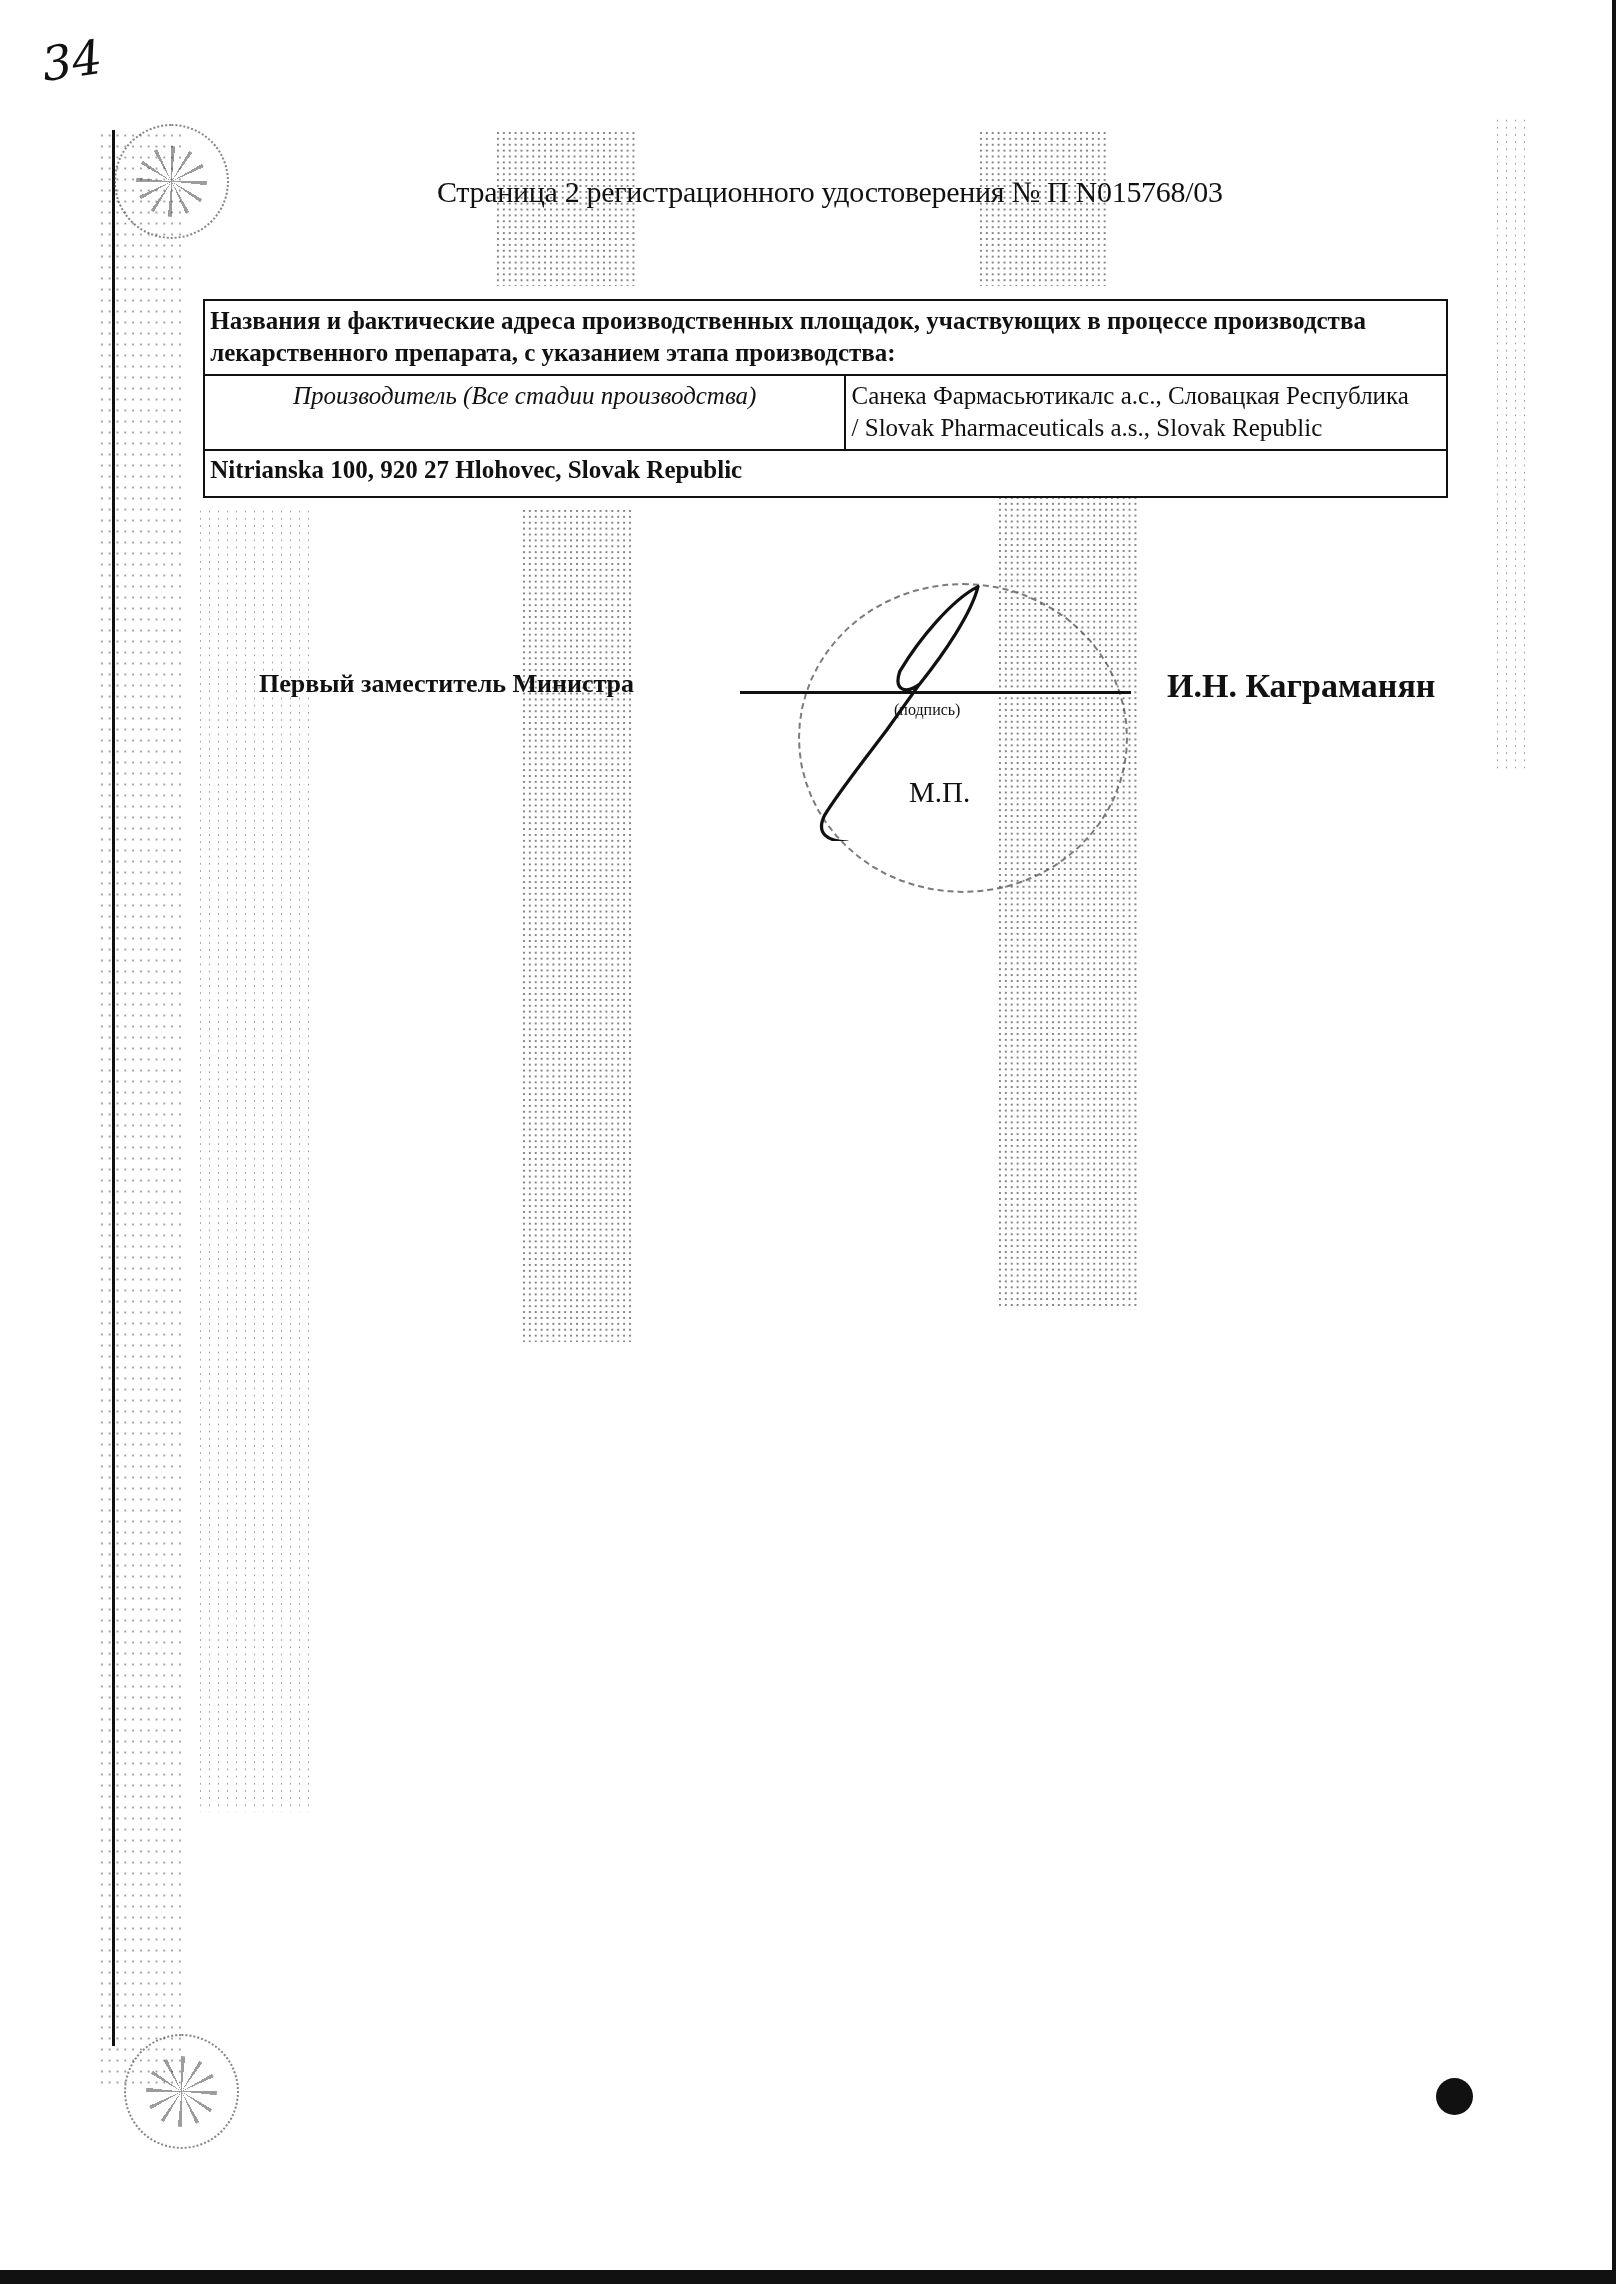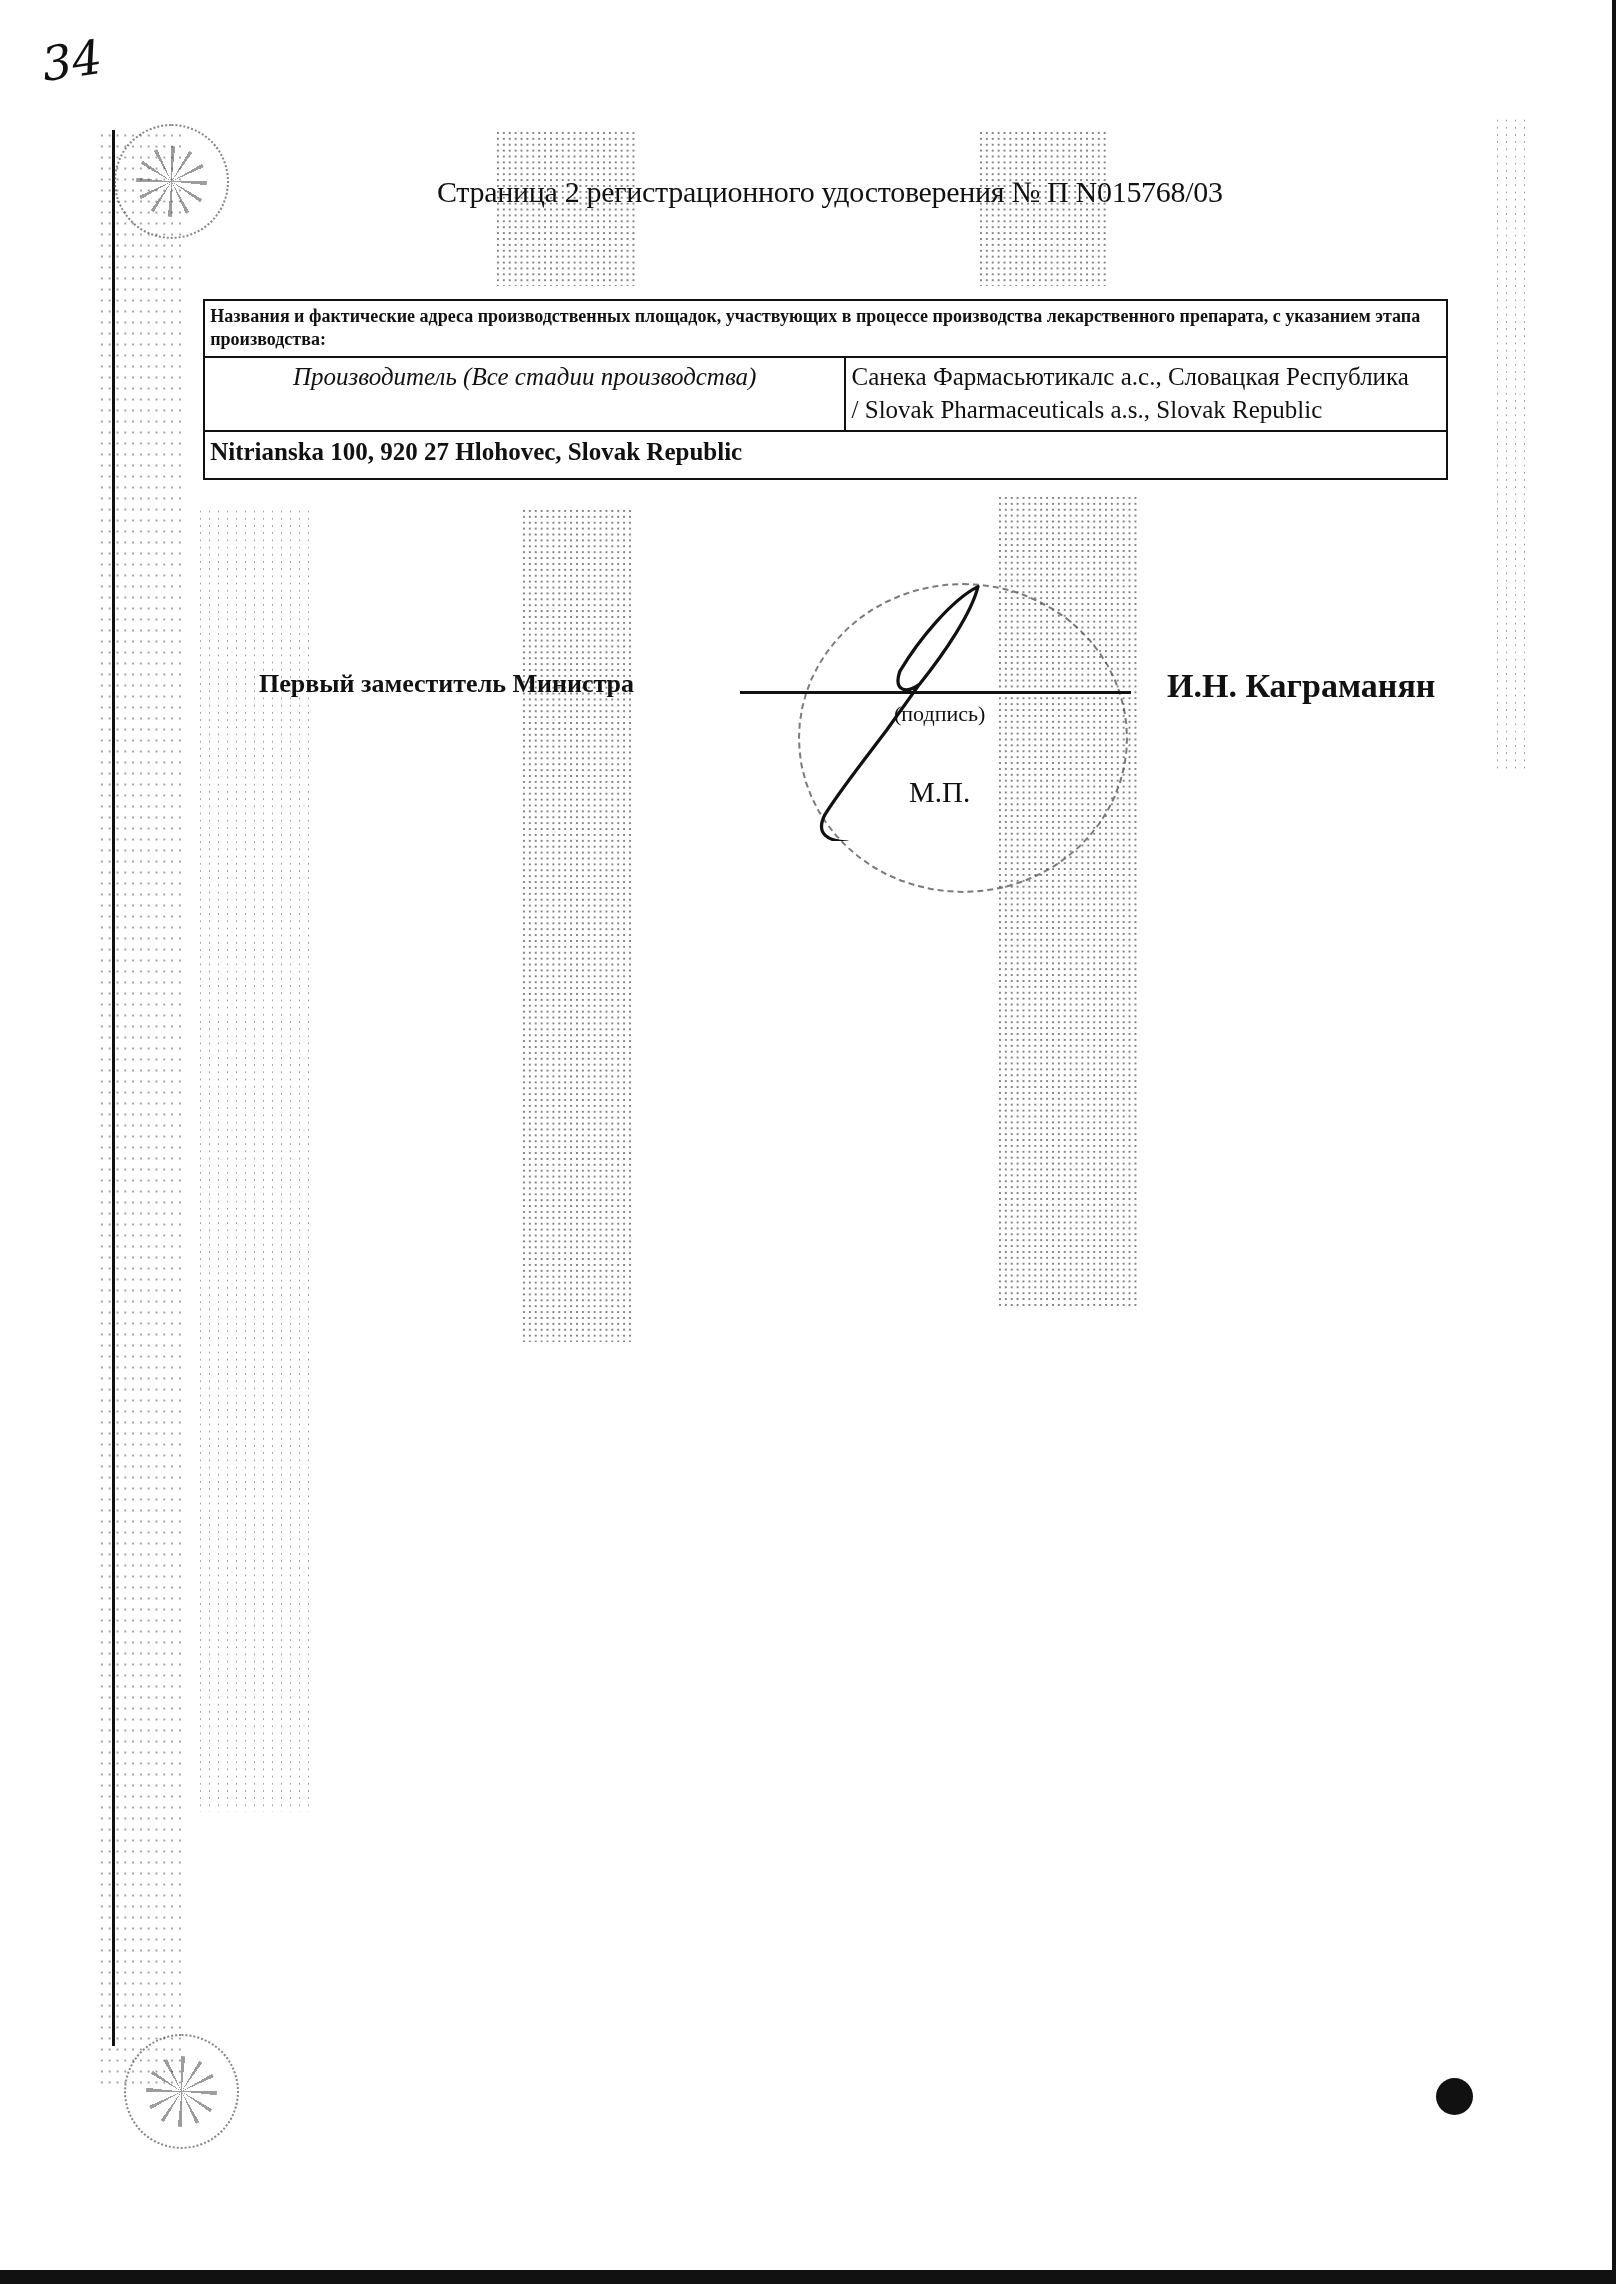--- a/index.html
+++ b/index.html
@@ -38,28 +38,28 @@
   }
   .header-line {
     position: absolute; left: 437px; top: 175px;
     font-size: 30px; letter-spacing: -0.3px; white-space: nowrap;
   }
   table.sites {
     position: absolute; left: 203px; top: 299px; width: 1245px;
     border-collapse: collapse; font-size: 25px;
   }
   table.sites td { border: 2px solid #111; padding: 3.9px 5.2px; vertical-align: top; line-height: 1.3; }
-  .t-title { font-weight: bold; font-size: 18px; padding: 9px 5.2px 6.5px 5.2px; border-radius: 6px; }
+  .t-title { font-weight: bold; font-size: 25px; padding: 9px 5.2px 6.5px 5.2px; border-radius: 6px; }
   .t-role { font-style: italic; width: 629px; text-align: center; }
   .t-addr { height: 38px; font-weight: bold; }
   .sign-row { position: absolute; top: 662px; left: 0; width: 1617px; height: 59px; }
   .sign-title { position: absolute; left: 259px; top: 6.5px; font-size: 26px; font-weight: bold; white-space: nowrap; }
   .sign-line { position: absolute; left: 740px; top: 29px; width: 391px; height: 2.6px; background: #111; }
   .sign-name { position: absolute; left: 1167px; top: 5.2px; font-size: 34px; font-weight: bold; white-space: nowrap; }
-  .sign-caption { position: absolute; left: 894px; top: 701px; font-size: 22px; }
+  .sign-caption { position: absolute; left: 894px; top: 701px; font-size: 16px; }
   .stamp-mark { position: absolute; left: 909px; top: 776px; font-size: 29px; }
   .stamp {
     position: absolute; left: 798px; top: 583px; width: 326px; height: 306px;
     border: 2.6px dashed #444; border-radius: 50%; opacity: .7;
   }
   .signature {
     position: absolute; left: 802px; top: 580px; width: 339px; height: 261px;
   }
   .blob { position:absolute; left:1436px; top:2078px; width:37px; height:37px; border-radius:50%; background:#111; }
   .emblem {

